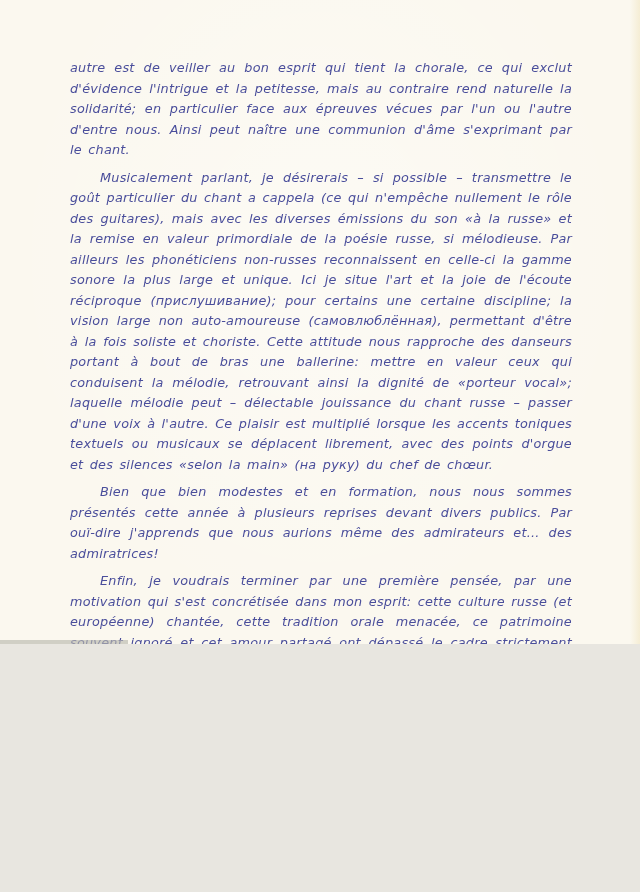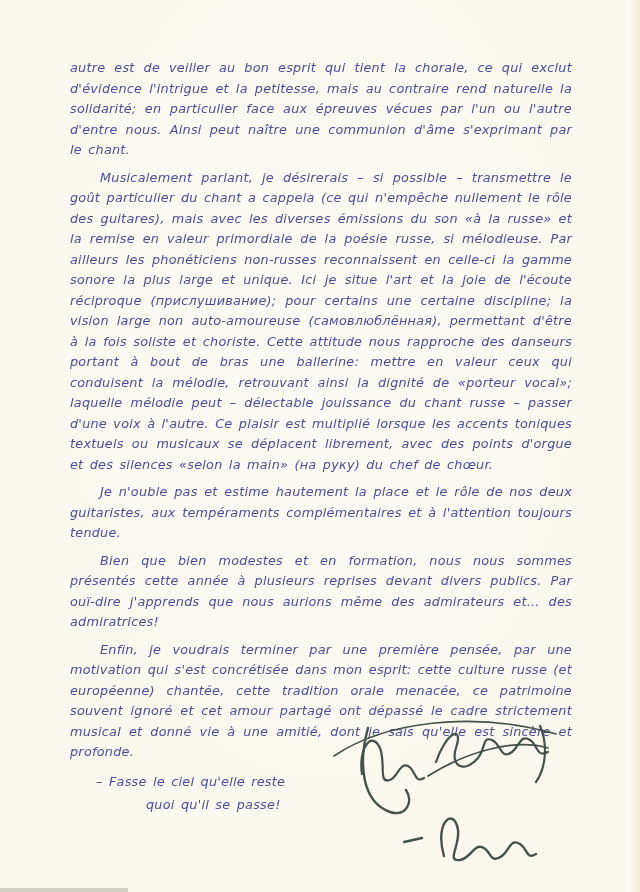--- a/index.html
+++ b/index.html
@@ -3,21 +3,21 @@
 <meta charset="utf-8">
 <style>
   html, body {
     margin: 0;
     padding: 0;
     background: #e8e6e0;
   }
   .paper {
     position: relative;
     width: 640px;
-    height: 892px;
+    height: 644px;
     margin: 0 auto;
     background:
       radial-gradient(ellipse at 50% 40%, rgba(255,255,255,0.35), rgba(0,0,0,0) 70%),
       #fbf8ef;
     overflow: hidden;
     font-family: "DejaVu Sans", sans-serif;
   }
   
   .edge-right {
     position: absolute;
@@ -80,21 +80,20 @@
   }
 </style>
 </head>
 <body>
 
 <div class="paper">
 
   <div class="letter-body">
     <p class="para first">autre est de veiller au bon esprit qui tient la chorale, ce qui exclut d'évidence l'intrigue et la petitesse, mais au contraire rend naturelle la solidarité; en particulier face aux épreuves vécues par l'un ou l'autre d'entre nous. Ainsi peut naître une communion d'âme s'exprimant par le chant.</p>
     <p class="para">Musicalement parlant, je désirerais – si possible – transmettre le goût particulier du chant a cappela (ce qui n'empêche nullement le rôle des guitares), mais avec les diverses émissions du son «à la russe» et la remise en valeur primordiale de la poésie russe, si mélodieuse. Par ailleurs les phonéticiens non-russes reconnaissent en celle-ci la gamme sonore la plus large et unique. Ici je situe l'art et la joie de l'écoute réciproque (прислушивание); pour certains une certaine discipline; la vision large non auto-amoureuse (самовлюблённая), permettant d'être à la fois soliste et choriste. Cette attitude nous rapproche des danseurs portant à bout de bras une ballerine: mettre en valeur ceux qui conduisent la mélodie, retrouvant ainsi la dignité de «porteur vocal»; laquelle mélodie peut – délectable jouissance du chant russe – passer d'une voix à l'autre. Ce plaisir est multiplié lorsque les accents toniques textuels ou musicaux se déplacent librement, avec des points d'orgue et des silences «selon la main» (на руку) du chef de chœur.</p>
-    <p class="para">Je n'ouble pas et estime hautement la place et le rôle de nos deux guitaristes, aux tempéraments complémentaires et à l'attention toujours tendue.</p>
     <p class="para">Bien que bien modestes et en formation, nous nous sommes présentés cette année à plusieurs reprises devant divers publics. Par ouï-dire j'apprends que nous aurions même des admirateurs et... des admiratrices!</p>
     <p class="para">Enfin, je voudrais terminer par une première pensée, par une motivation qui s'est concrétisée dans mon esprit: cette culture russe (et européenne) chantée, cette tradition orale menacée, ce patrimoine souvent ignoré et cet amour partagé ont dépassé le cadre strictement musical et donné vie à une amitié, dont je sais qu'elle est sincère et profonde.</p>
 
     <div class="closing">
       <div class="closing-line1">– Fasse le ciel qu'elle reste</div>
       <div class="closing-line2">quoi qu'il se passe!</div>
     </div>
   </div>
 
   <svg class="signature" viewBox="0 0 252 192" aria-hidden="true">

